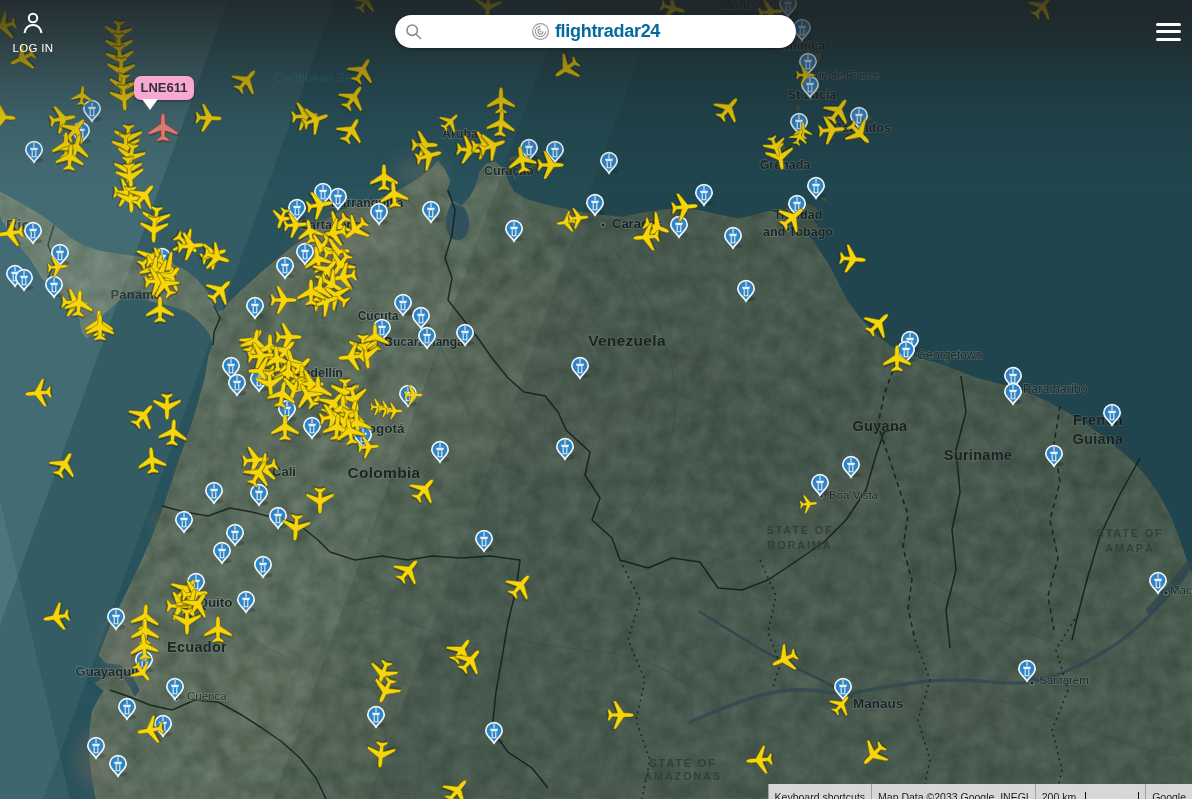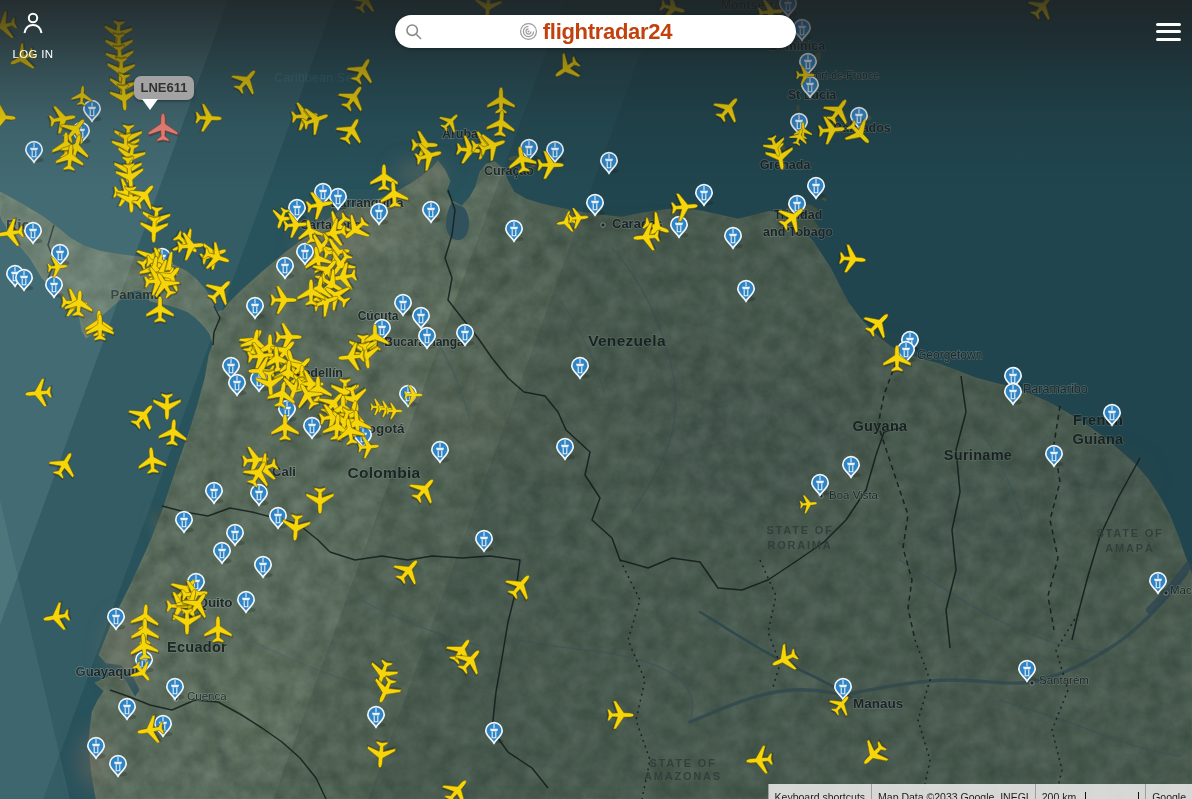--- a/index.html
+++ b/index.html
@@ -1,26 +1,26 @@
 <!DOCTYPE html>
 <html><head><meta charset="utf-8"><title>Flightradar24</title>
 <style>
 html,body{margin:0;padding:0;width:1192px;height:799px;overflow:hidden;background:#28525c;font-family:"Liberation Sans",sans-serif}
 #stage{position:relative;width:1192px;height:799px;overflow:hidden}
 #scrim{position:absolute;left:0;top:0;width:100%;height:190px;pointer-events:none;
 background:linear-gradient(to bottom, rgba(30,32,33,0.82) 0%, rgba(28,30,31,0.58) 20%, rgba(26,28,29,0.32) 42%, rgba(24,26,27,0.12) 65%, rgba(24,26,27,0.0) 100%)}
 #searchbar{position:absolute;left:395px;top:15px;width:401px;height:33px;background:#fff;border-radius:17px;box-shadow:0 1px 4px rgba(0,0,0,0.35)}
 #searchbar .mag{position:absolute;left:9px;top:7px}
 #fr24logo{position:absolute;left:0;top:0;width:100%;height:100%;display:flex;align-items:center;justify-content:center;color:#9c9c9c}
-#fr24logo span{font-size:22px;font-weight:700;letter-spacing:-0.3px;margin-left:5px;color:#c2410c}
+#fr24logo span{font-size:18px;font-weight:700;letter-spacing:-0.3px;margin-left:5px;color:#0369a1}
 #login{position:absolute;left:8px;top:12px;width:50px;text-align:center;color:#fff}
-#login .txt{font-size:11.5px;letter-spacing:0.3px;margin-top:10px;color:#fff;font-weight:400}
+#login .txt{font-size:11.5px;letter-spacing:0.3px;margin-top:4px;color:#fff;font-weight:400}
 #burger{position:absolute;left:1156px;top:23px;width:25px}
 #burger div{height:2.6px;background:#fff;border-radius:1.5px;margin-bottom:4.9px}
-#tip{position:absolute;left:134px;top:76px;width:60px;height:24px;background:#a3a3a3;border-radius:7px;box-shadow:0 1px 3px rgba(0,0,0,0.4)}
+#tip{position:absolute;left:134px;top:76px;width:60px;height:24px;background:#f9a8d4;border-radius:7px;box-shadow:0 1px 3px rgba(0,0,0,0.4)}
 #tip .t{width:100%;text-align:center;font-size:13px;font-weight:700;color:#333;line-height:24px}
 #tip .tail{position:absolute;left:8px;top:23px;width:0;height:0;border-left:8px solid transparent;border-right:8px solid transparent;border-top:11px solid #fff}
 #glogo{position:absolute;left:12px;top:818px;font-size:18px;font-weight:700;letter-spacing:-0.5px;text-shadow:0 0 2px rgba(90,100,100,0.8)}
 #attrib{position:absolute;right:0;top:784px;height:15px;display:flex;font-size:10.5px;color:#1c1c1c}
 #attrib .seg{background:rgba(237,237,237,0.86);padding:6px 6px 0 6px;border-left:1px solid rgba(120,120,120,0.6);white-space:nowrap;line-height:14px}
 .scale{display:inline-block;position:relative;width:52px;height:9px;border-left:1.6px solid #111;border-right:1.6px solid #111;border-bottom:1.6px solid #111;top:1px;margin-left:6px}
 </style></head>
 <body>
 <div id="stage">
 <svg width="1192" height="799" viewBox="0 0 1192 799" style="position:absolute;left:0;top:0">

